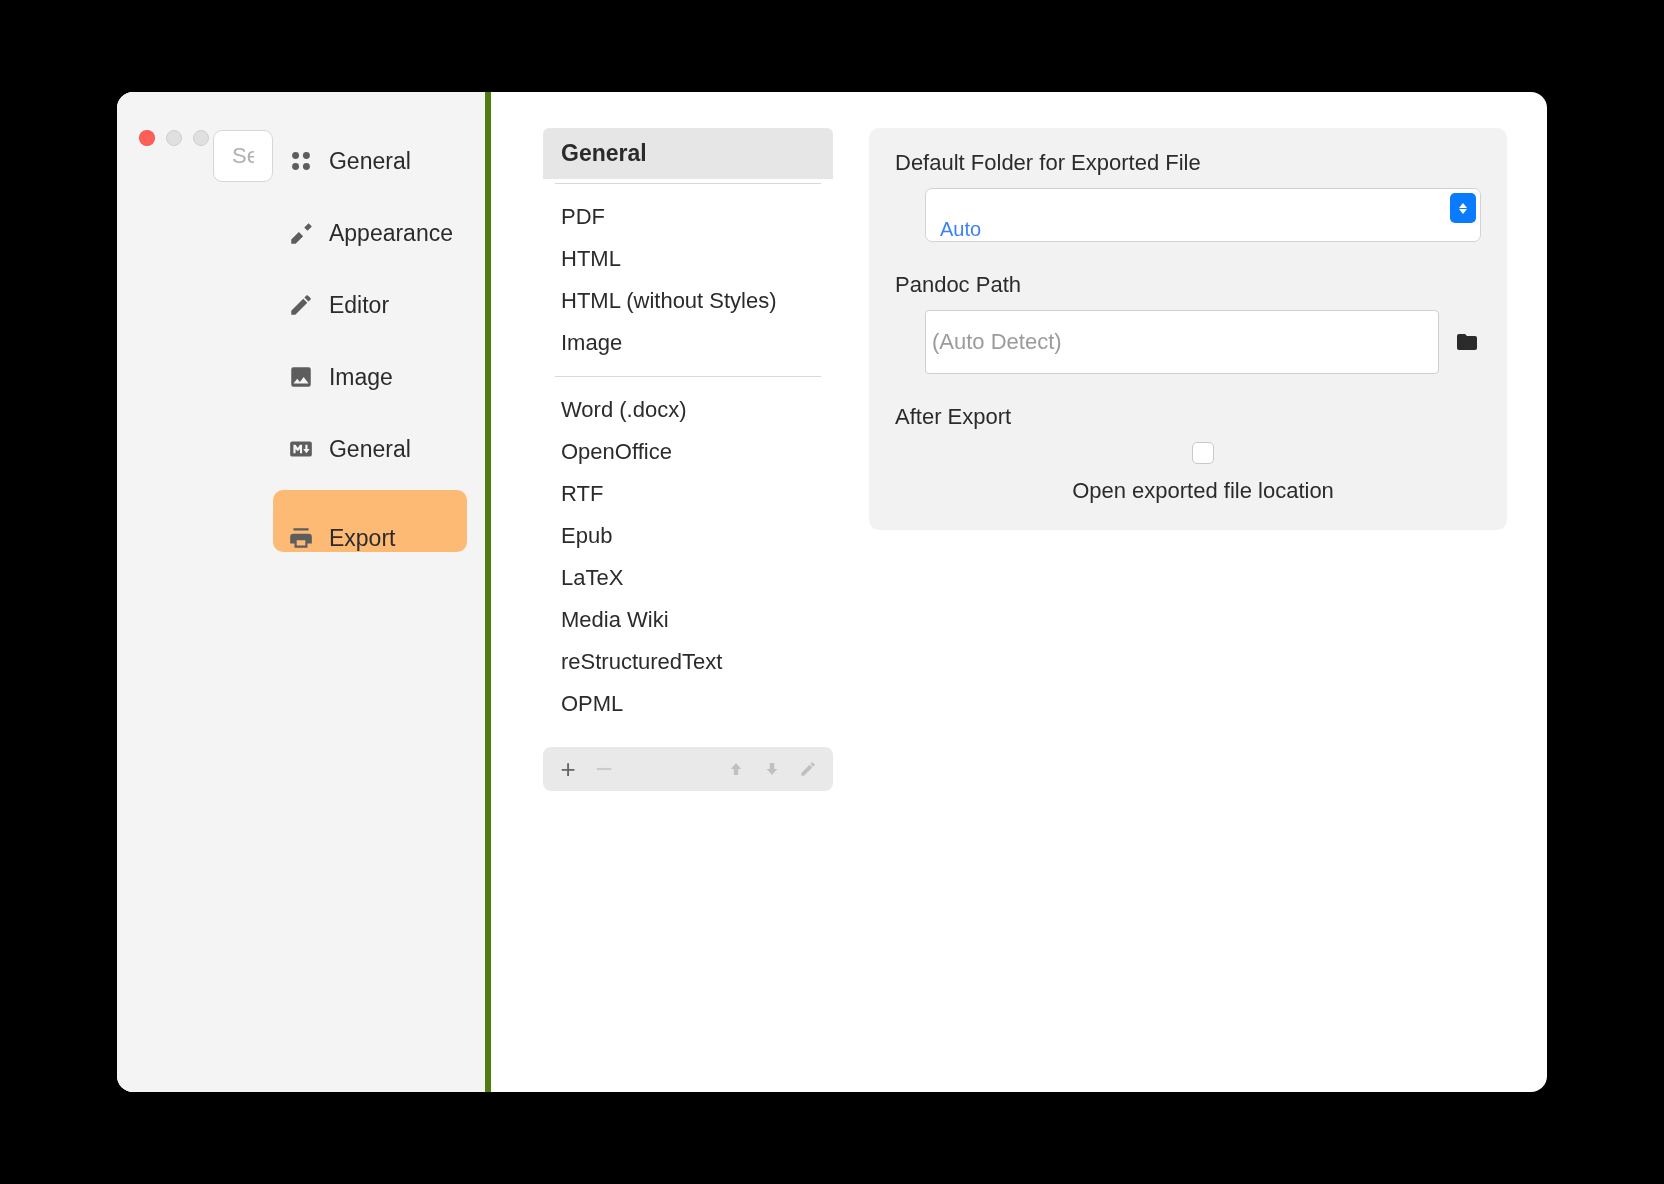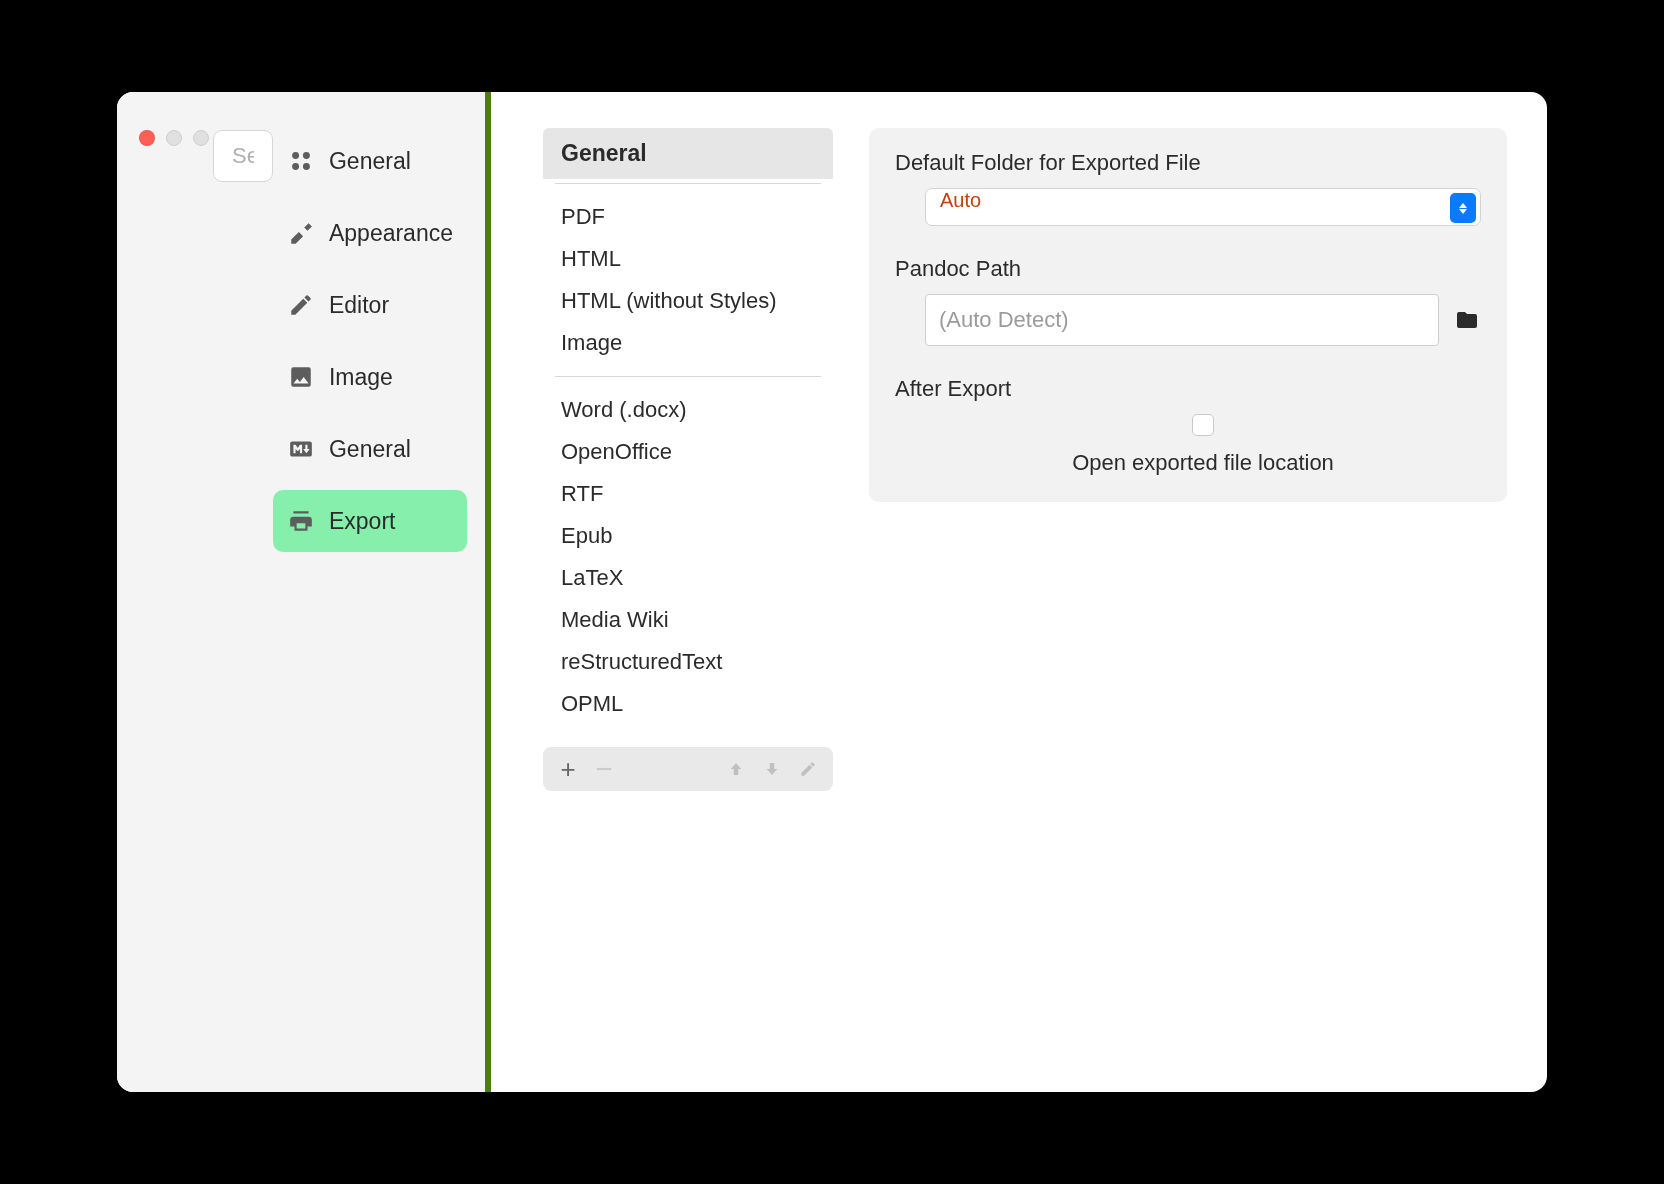--- a/index.html
+++ b/index.html
@@ -61,21 +61,21 @@
       align-items: center;
       height: 62px;
       padding: 0 14px;
       border-radius: 10px;
       font-size: 23px;
       color: #2b2b2b;
       cursor: pointer;
       gap: 14px;
       margin-bottom: 10px;
     }
-    .nav-item.active { background: #86efac; }
+    .nav-item.active { background: #fdba74; align-items: flex-end; }
     .nav-icon {
       width: 28px;
       height: 28px;
       display: inline-flex;
       align-items: center;
       justify-content: center;
       flex: 0 0 28px;
     }
     .nav-icon svg { width: 26px; height: 26px; fill: #5d5d5d; }
 
@@ -146,27 +146,27 @@
     .section-label {
       font-size: 22px;
       color: #2b2b2b;
       margin-bottom: 12px;
     }
     .select-wrap {
       position: relative;
       background: #fff;
       border: 1px solid #d3d3d3;
       border-radius: 7px;
-      height: 38px;
+      height: 54px;
       margin-left: 30px;
       display: flex;
-      align-items: flex-start;
+      align-items: flex-end;
       padding: 0 40px 0 14px;
       font-size: 20px;
-      color: #c2410c;
+      color: #3b82f6;
       cursor: pointer;
     }
     .select-handle {
       position: absolute;
       right: 4px;
       top: 4px;
       width: 26px;
       height: 30px;
       background: #0a7aff;
       border-radius: 5px;
@@ -182,22 +182,22 @@
       height: 0;
       border-left: 4px solid transparent;
       border-right: 4px solid transparent;
     }
     .select-handle::before { border-bottom: 5px solid #fff; }
     .select-handle::after  { border-top: 5px solid #fff; }
 
     .path-row { display: flex; align-items: center; gap: 14px; margin-left: 30px; }
     .path-input {
       flex: 1;
-      height: 52px;
-      padding: 0 13px;
+      height: 64px;
+      padding: 0 6px;
       font-size: 22px;
       background: #fff;
       border: 1px solid #cfcfcf;
       border-radius: 4px;
       color: #333;
     }
     .path-input::placeholder { color: #9b9b9b; }
     .folder-btn {
       width: 28px;
       height: 28px;

